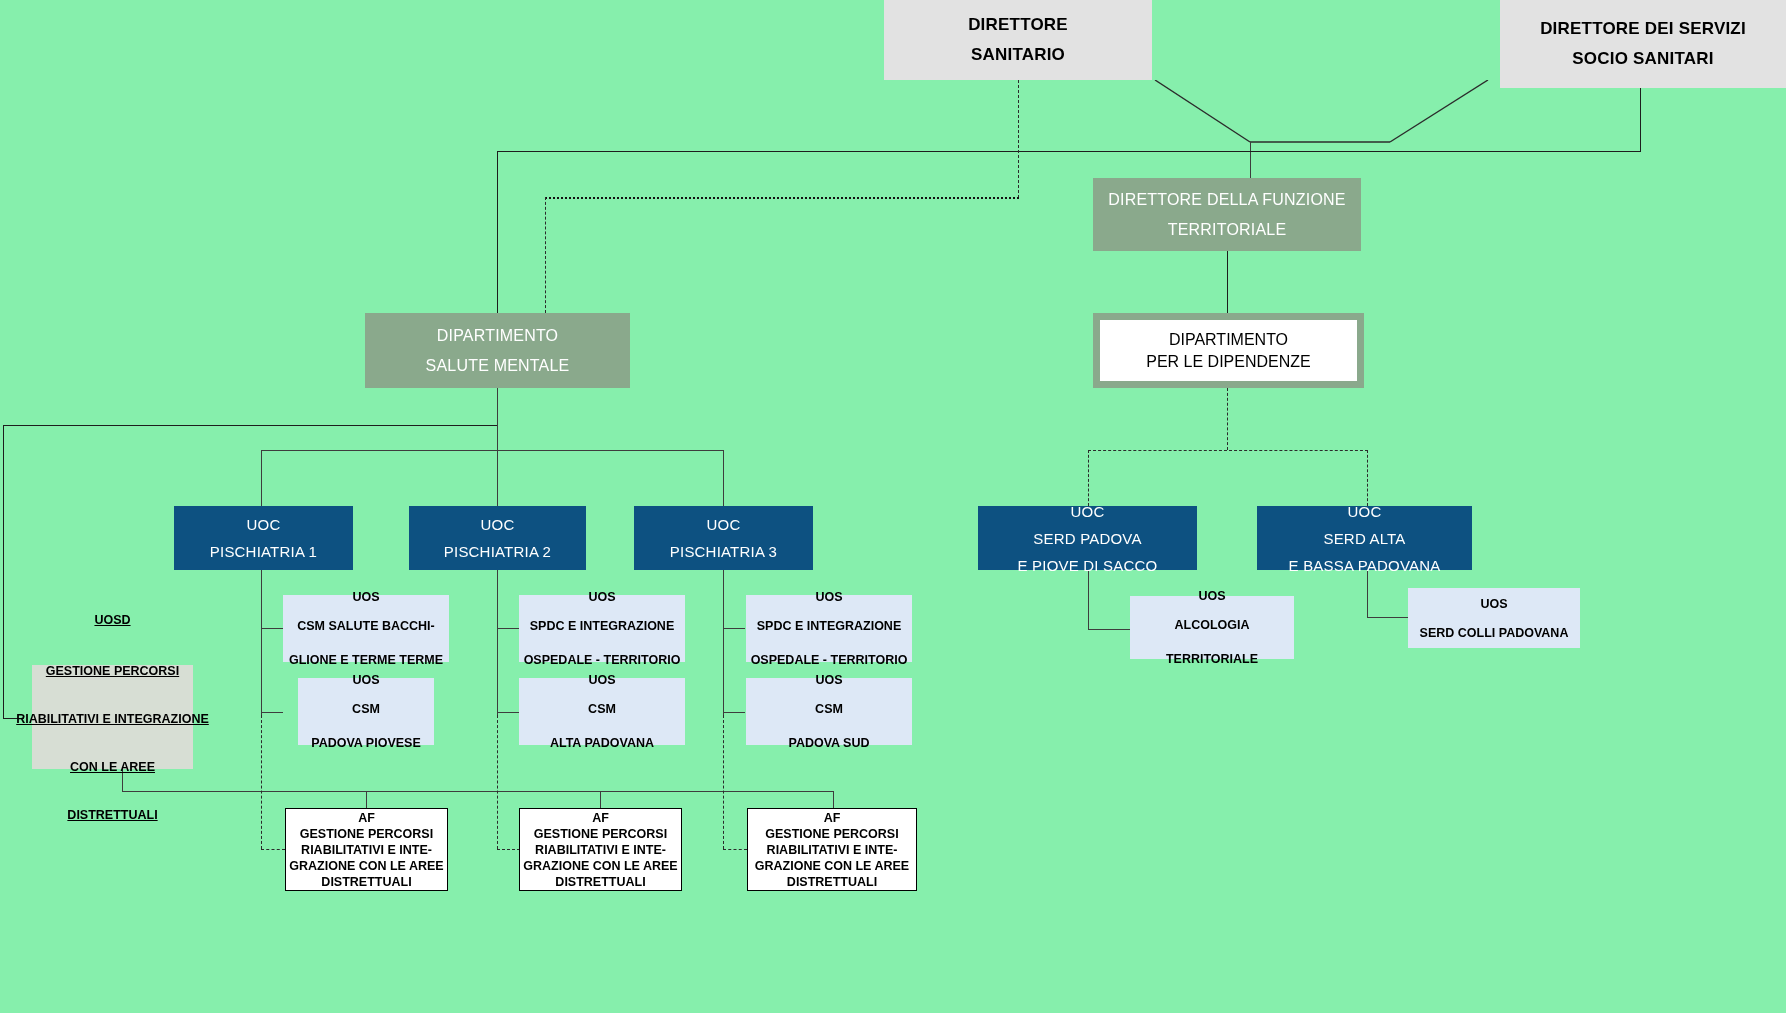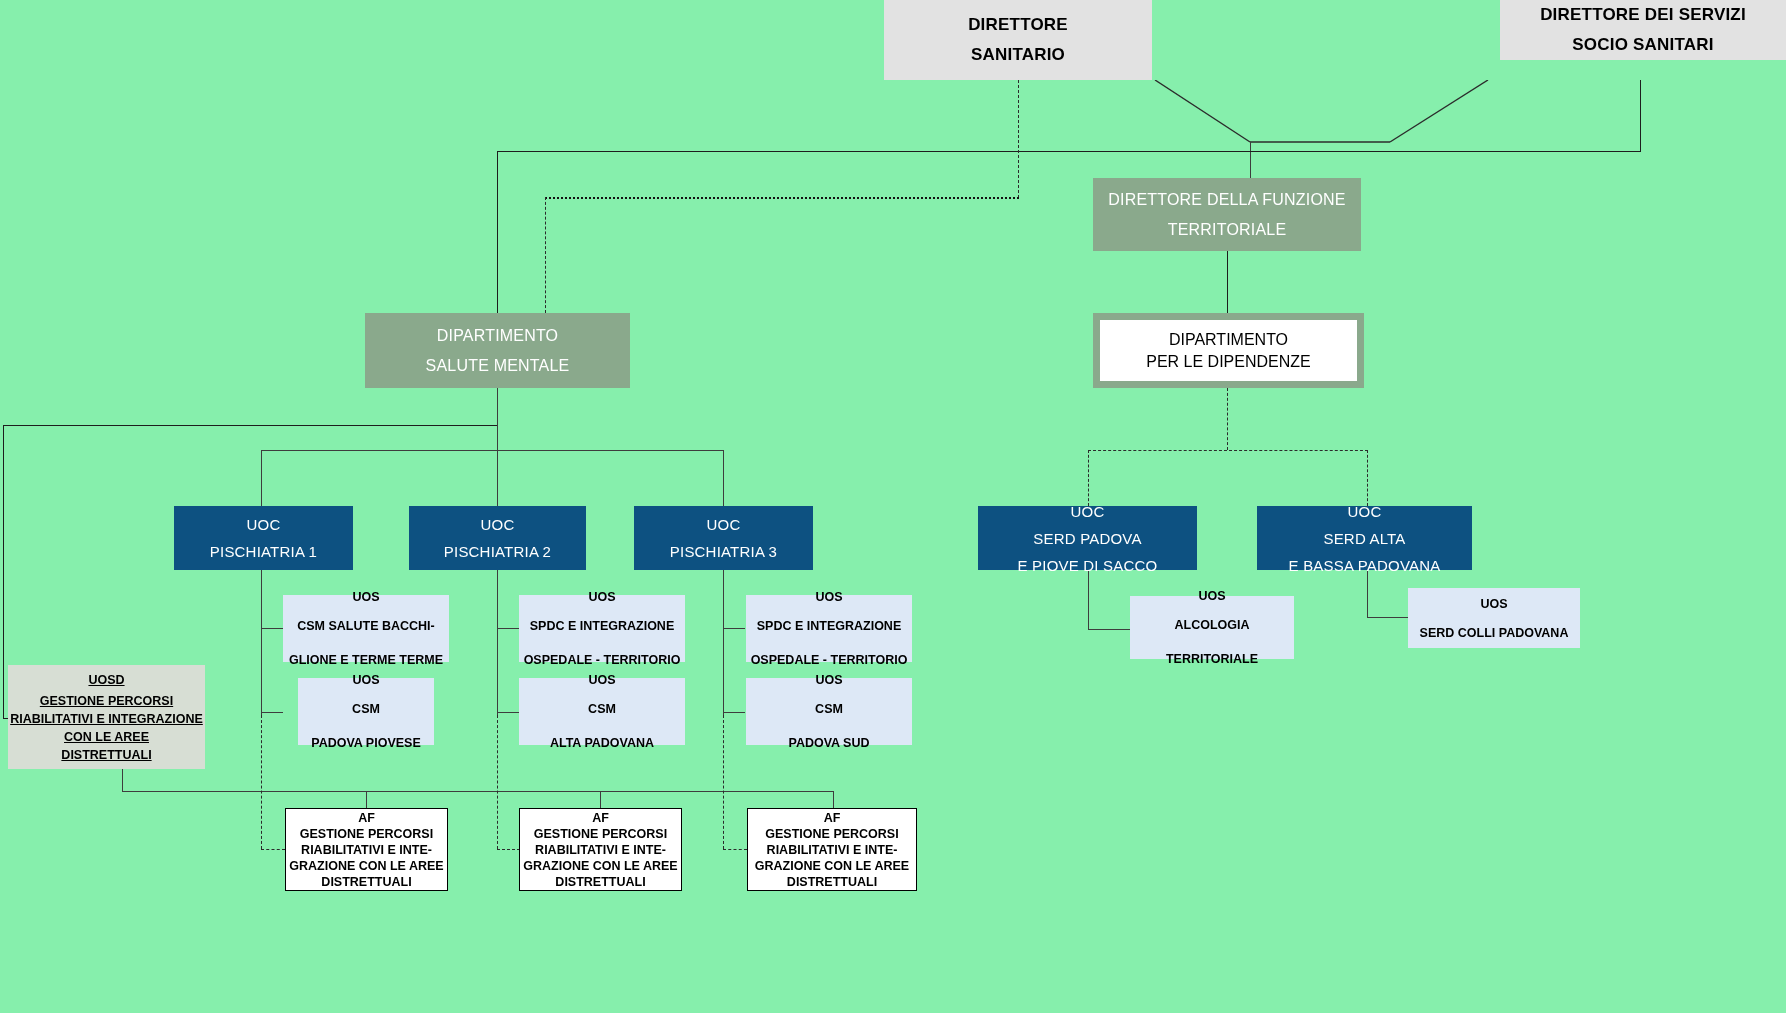--- a/index.html
+++ b/index.html
@@ -175,21 +175,21 @@
   <div class="conn h-dash" style="left:497px;top:849px;width:23px;height:0;"></div>
 
   <div class="conn v-dash" style="left:723px;top:715px;width:0;height:134px;"></div>
   <div class="conn h-dash" style="left:723px;top:849px;width:24px;height:0;"></div>
 
   <div class="node dir" style="left:884px;top:0px;width:268px;height:80px;">
     <span class="ln">DIRETTORE</span>
     <span class="ln">SANITARIO</span>
   </div>
 
-  <div class="node dir" style="left:1500px;top:0px;width:286px;height:60px;">
+  <div class="node dir" style="left:1500px;top:0px;width:286px;height:88px;">
     <span class="ln">DIRETTORE DEI SERVIZI</span>
     <span class="ln">SOCIO SANITARI</span>
   </div>
 
   <div class="node green-solid" style="left:1093px;top:178px;width:268px;height:73px;">
     <span class="ln">DIRETTORE DELLA FUNZIONE</span>
     <span class="ln">TERRITORIALE</span>
   </div>
 
   <div class="node green-solid" style="left:365px;top:313px;width:265px;height:75px;">
@@ -269,21 +269,21 @@
     <span class="ln hd">UOS</span>
     <span class="ln">ALCOLOGIA</span>
     <span class="ln">TERRITORIALE</span>
   </div>
 
   <div class="node uos" style="left:1408px;top:588px;width:172px;height:60px;">
     <span class="ln hd">UOS</span>
     <span class="ln">SERD COLLI PADOVANA</span>
   </div>
 
-  <div class="node uosd" style="left:8px;top:665px;width:197px;height:104px;">
+  <div class="node uosd" style="left:32px;top:665px;width:161px;height:104px;gap:30px;">
     <span class="ln hd">UOSD</span>
     <span class="ln">GESTIONE PERCORSI</span>
     <span class="ln">RIABILITATIVI E INTEGRAZIONE</span>
     <span class="ln">CON LE AREE</span>
     <span class="ln">DISTRETTUALI</span>
   </div>
 
   <div class="node af" style="left:285px;top:808px;width:163px;height:83px;">
     <span class="ln">AF</span>
     <span class="ln">GESTIONE PERCORSI</span>

